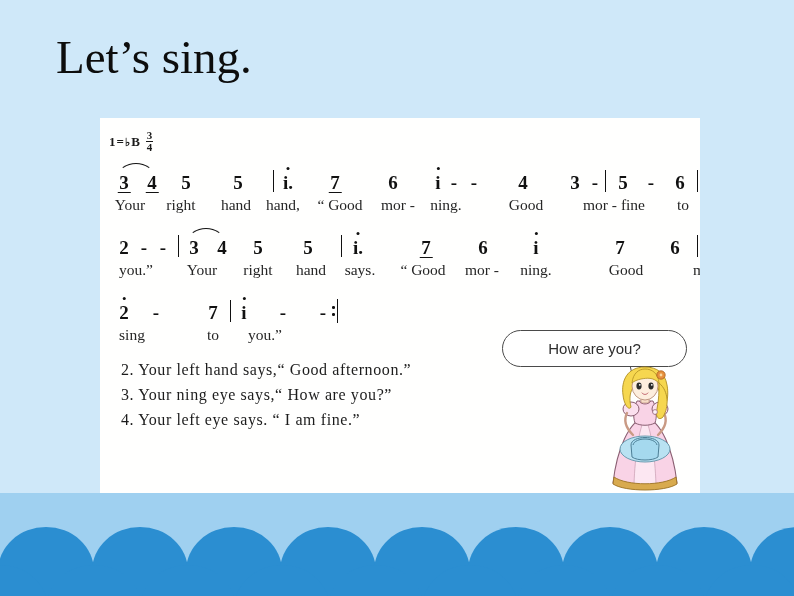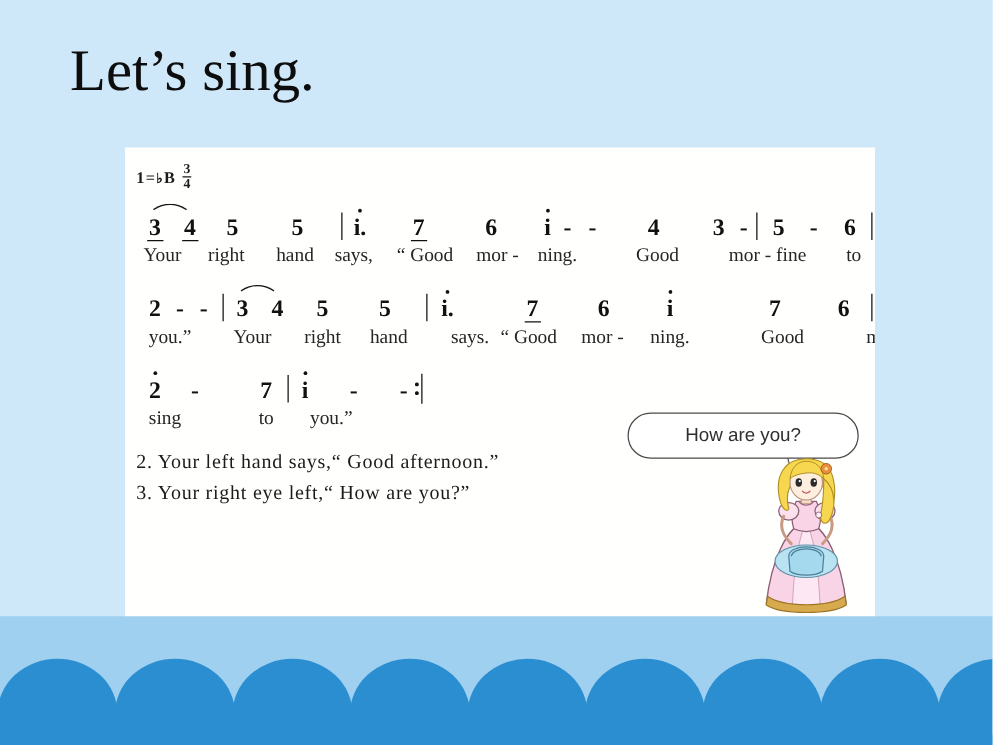--- a/index.html
+++ b/index.html
@@ -223,20 +223,21 @@
     left: 9px;
     top: 243px;
     font-family: "Liberation Serif", serif;
     font-size: 16px;
     color: #1c1c1c;
   }
   .verse {
     height: 25px;
     letter-spacing: 0.6px;
     white-space: nowrap;
+    margin-left: 12px;
   }
   .verse .vnum { margin-right: 4px; }
 
   
   #bubble {
     position: absolute;
     left: 402px;
     top: 212px;
     width: 185px;
     height: 37px;
@@ -316,21 +317,21 @@
         <span class="barline" style="left:497px"></span>
         <span class="tok" style="left:515px">5</span>
         <span class="tok" style="left:543px">-</span>
         <span class="tok" style="left:572px">6</span>
         <span class="barline" style="left:589px"></span>
       </div>
       <div class="lyrics-row">
         <span class="tok" style="left:22px">Your</span>
         <span class="tok" style="left:73px">right</span>
         <span class="tok" style="left:128px">hand</span>
-        <span class="tok" style="left:175px">says,</span>
+        <span class="tok" style="left:175px">hand,</span>
         <span class="tok" style="left:232px">“ Good</span>
         <span class="tok" style="left:290px">mor -</span>
         <span class="tok" style="left:338px">ning.</span>
         <span class="tok" style="left:418px">Good</span>
         <span class="tok" style="left:506px">mor - fine</span>
         <span class="tok" style="left:575px">to</span>
       </div>
     </div>
 
     <div class="staff-line" style="top:117px">
@@ -351,21 +352,21 @@
         <span class="tok oct-up" style="left:428px">i</span>
         <span class="tok" style="left:512px">7</span>
         <span class="tok" style="left:567px">6</span>
         <span class="barline" style="left:589px"></span>
       </div>
       <div class="lyrics-row">
         <span class="tok" style="left:28px">you.”</span>
         <span class="tok" style="left:94px">Your</span>
         <span class="tok" style="left:150px">right</span>
         <span class="tok" style="left:203px">hand</span>
-        <span class="tok" style="left:268px">says.</span>
+        <span class="tok" style="left:252px">says.</span>
         <span class="tok" style="left:315px">“ Good</span>
         <span class="tok" style="left:374px">mor -</span>
         <span class="tok" style="left:428px">ning.</span>
         <span class="tok" style="left:518px">Good</span>
         <span class="tok" style="left:600px">mor-</span>
       </div>
     </div>
 
     <div class="staff-line" style="top:182px">
       <div class="notes-row">
@@ -389,21 +390,24 @@
         <span class="tok" style="left:105px">to</span>
         <span class="tok" style="left:157px">you.”</span>
       </div>
     </div>
 
     <div id="verses">
       <div class="verse">
         <span class="vnum">2.</span><span>Your  left  hand  says,“ Good  afternoon.”</span>
       </div>
       <div class="verse">
-        <span class="vnum">3.</span><span>Your  right  eye  left,“ How  are  you?”</span>
+        <span class="vnum">3.</span><span>Your  ning  eye  says,“ How  are  you?”</span>
+      </div>
+      <div class="verse">
+        <span class="vnum">4.</span><span>Your  left  eye  says. “ I  am  fine.”</span>
       </div>
     </div>
 
     <div id="bubble">
       <div class="tail"></div>
       <div class="bubble-box">How are you?</div>
     </div>
 
     <svg id="princess" viewBox="0 0 100 132">
 

